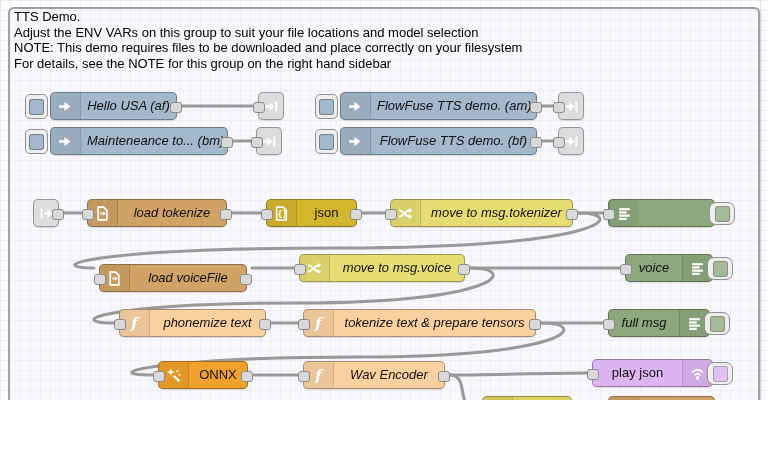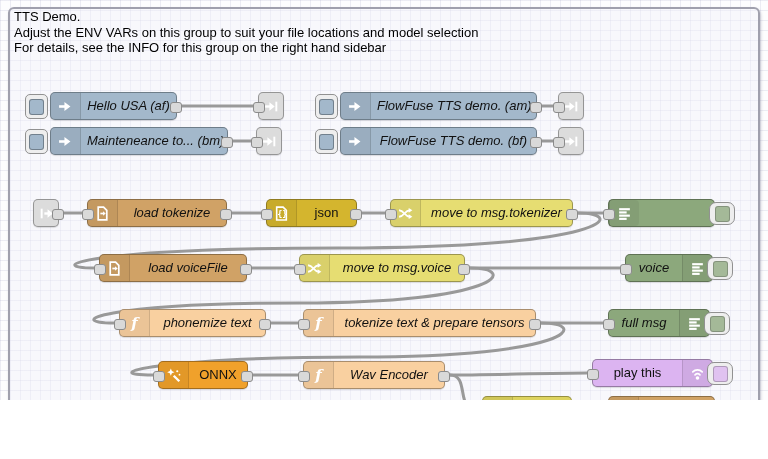--- a/index.html
+++ b/index.html
@@ -41,21 +41,22 @@
     color:#fff;font-size:15px;line-height:15px;}
 </style>
 </head>
 <body>
 
 <div class="canvas">
   <div class="group"></div>
   <div class="comment">
     <div>TTS Demo.</div>
     <div>Adjust the ENV VARs on this group to suit your file locations and model selection</div>
-    <div>For details, see the INFO for this group on the right hand sidebar</div>
+    <div>NOTE: This demo requires files to be downloaded and place correctly on your filesystem</div>
+    <div>For details, see the NOTE for this group on the right hand sidebar</div>
   </div>
   <svg class="wires" viewBox="0 0 768 459">
       <path d="M182 106 L253 106" class="wire" stroke="#999999"></path>
       <path d="M233 141 L251 141" class="wire" stroke="#999999"></path>
       <path d="M542 106 L553 106" class="wire" stroke="#999999"></path>
       <path d="M542 141 L553 141" class="wire" stroke="#999999"></path>
       <path d="M64 213 L82 213" class="wire" stroke="#999999"></path>
       <path d="M232 213 L261 213" class="wire" stroke="#999999"></path>
       <path d="M362 213 L385 213" class="wire" stroke="#999999"></path>
       <path d="M578 213 L603 213" class="wire" stroke="#999999"></path>
@@ -217,21 +218,21 @@
         <span class="icon-strip right">
           <svg width="15" height="15" viewBox="0 0 14 14">
             <rect x="2" y="2" width="10" height="2" fill="#fff"></rect>
             <rect x="2" y="5" width="7" height="2" fill="#fff"></rect>
             <rect x="2" y="8" width="10" height="2" fill="#fff"></rect>
             <rect x="2" y="11" width="7" height="2" fill="#fff"></rect>
           </svg>
         </span>
         <div class="port in"></div>
       </div>
-      <div class="node" style="left: 99px; top: 254px; width: 148px; background: rgb(208, 162, 102);">
+      <div class="node" style="left: 99px; top: 264px; width: 148px; background: rgb(208, 162, 102);">
         <span class="icon-strip left">
           <svg width="15" height="15" viewBox="0 0 14 14">
             <path d="M3 1h5l3 3v9H3z" fill="none" stroke="#fff" stroke-width="1.6"></path>
             <path d="M5 7h3" stroke="#fff" stroke-width="1.6"></path>
             <path d="M7.5 4.8L10 7l-2.5 2.2z" fill="#fff"></path>
           </svg>
         </span>
         <span class="label italic">load voiceFile</span>
         <div class="port in"></div>
         <div class="port out"></div>
@@ -313,21 +314,21 @@
           <span class="fn-glyph">f</span>
         </span>
         <span class="label italic">Wav Encoder</span>
         <div class="port in"></div>
         <div class="port out"></div>
       </div>
       <div class="node" style="left: 592px; top: 359px; width: 121px; background: rgb(220, 180, 241);">
         <div class="side-btn right">
           <div class="inner" style="background:#dcb4f1;opacity:.75"></div>
         </div>
-        <span class="label">play this</span>
+        <span class="label">play json</span>
         <span class="icon-strip right">
           <svg width="15" height="15" viewBox="0 0 14 14">
             <circle cx="7" cy="11.2" r="1.7" fill="#fff"></circle>
             <path d="M4.7 8.3a3.3 3.3 0 0 1 4.6 0" fill="none" stroke="#fff" stroke-width="1.6" stroke-linecap="round"></path>
             <path d="M2.6 5.4a6.2 6.2 0 0 1 8.8 0" fill="none" stroke="#fff" stroke-width="1.6" stroke-linecap="round"></path>
           </svg>
         </span>
         <div class="port in"></div>
       </div>
       <div class="node" style="left: 482px; top: 396px; width: 90px; background: rgb(221, 211, 95);">

